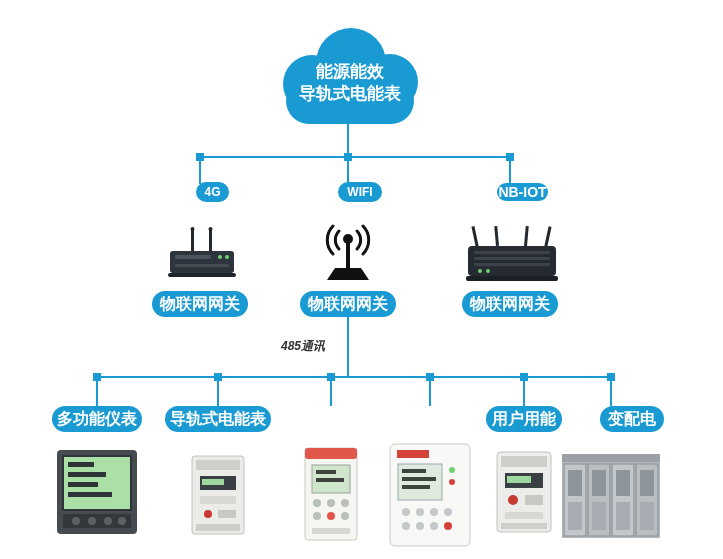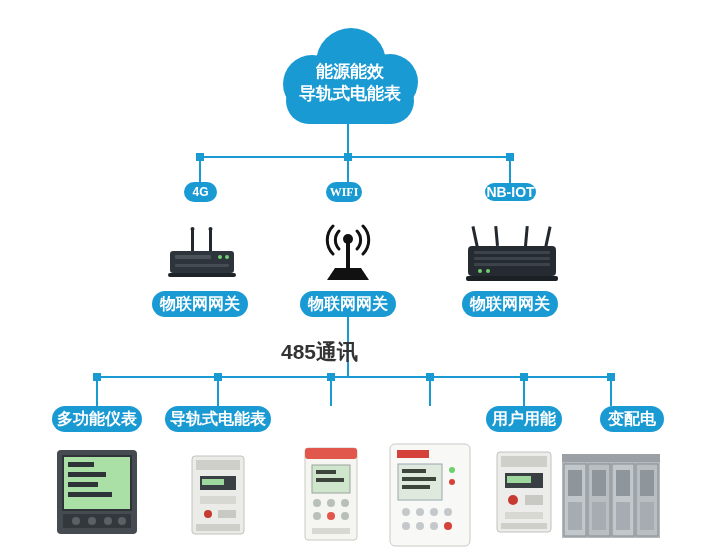--- a/index.html
+++ b/index.html
@@ -13,27 +13,27 @@
 
   .line{position:absolute;background:var(--accent);}
   .node{position:absolute;width:8px;height:8px;background:var(--accent);}
 
   .cloud-wrap{position:absolute;left:266px;top:20px;width:168px;height:112px;}
   .cloud-wrap svg{position:absolute;inset:0;color:var(--accent);}
   .cloud-text{position:absolute;inset:0;display:flex;flex-direction:column;align-items:center;
     justify-content:center;color:#fff;font-weight:bold;font-size:17px;line-height:1.3;padding-top:14px;}
 
   .badge{position:absolute;background:var(--accent);color:#fff;font-weight:bold;border-radius:11px;
-    display:flex;align-items:center;justify-content:center;font-size:12px;}
+    display:flex;align-items:center;justify-content:center;font-size:12px;margin-left:12px;}
   .badge.small{font-size:14px;}
 
   .pill{position:absolute;background:var(--accent);color:#fff;font-weight:bold;border-radius:13px;
     display:flex;align-items:center;justify-content:center;font-size:16px;height:26px;white-space:nowrap;}
 
-  .bus-label{position:absolute;color:var(--text-dark);font-weight:bold;font-size:21px;white-space:nowrap;}
+  .bus-label{position:absolute;color:var(--text-dark);font-weight:bold;font-size:12px;white-space:nowrap;font-style:italic;}
 
   .img{position:absolute;}
 </style>
 </head>
 <body>
 
 <div class="canvas">
 
   <div class="cloud-wrap">
     <svg viewBox="0 0 168 112" aria-hidden="true">
@@ -51,21 +51,21 @@
   <div class="line" style="left:347px;top:118px;width:2px;height:40px;"></div>
   <div class="line" style="left:199px;top:156px;width:312px;height:2px;"></div>
   <div class="line" style="left:199px;top:156px;width:2px;height:28px;"></div>
   <div class="line" style="left:347px;top:156px;width:2px;height:28px;"></div>
   <div class="line" style="left:509px;top:156px;width:2px;height:28px;"></div>
   <div class="node" style="left:196px;top:153px;"></div>
   <div class="node" style="left:344px;top:153px;"></div>
   <div class="node" style="left:506px;top:153px;"></div>
 
   <div class="badge" style="left:184px;top:182px;width:33px;height:20px;">4G</div>
-  <div class="badge" style="left:326px;top:182px;width:36px;height:20px;font-family:Liberation Serif, serif;">WIFI</div>
+  <div class="badge" style="left:326px;top:182px;width:44px;height:20px;">WIFI</div>
   <div class="badge small" style="left:485px;top:183px;width:51px;height:18px;">NB-IOT</div>
 
   <svg class="img" style="left:162px;top:226px;" width="80" height="60" viewBox="0 0 80 60" aria-hidden="true">
     <rect x="29" y="3" width="3" height="23" fill="#23282e"></rect>
     <circle cx="30.5" cy="3" r="2" fill="#23282e"></circle>
     <rect x="47" y="3" width="3" height="23" fill="#23282e"></rect>
     <circle cx="48.5" cy="3" r="2" fill="#23282e"></circle>
     <rect x="8" y="25" width="64" height="22" rx="3" fill="#2e343b"></rect>
     <rect x="13" y="29" width="36" height="4" rx="1" fill="#4a525b"></rect>
     <circle cx="58" cy="31" r="2" fill="#6fd06f"></circle>

